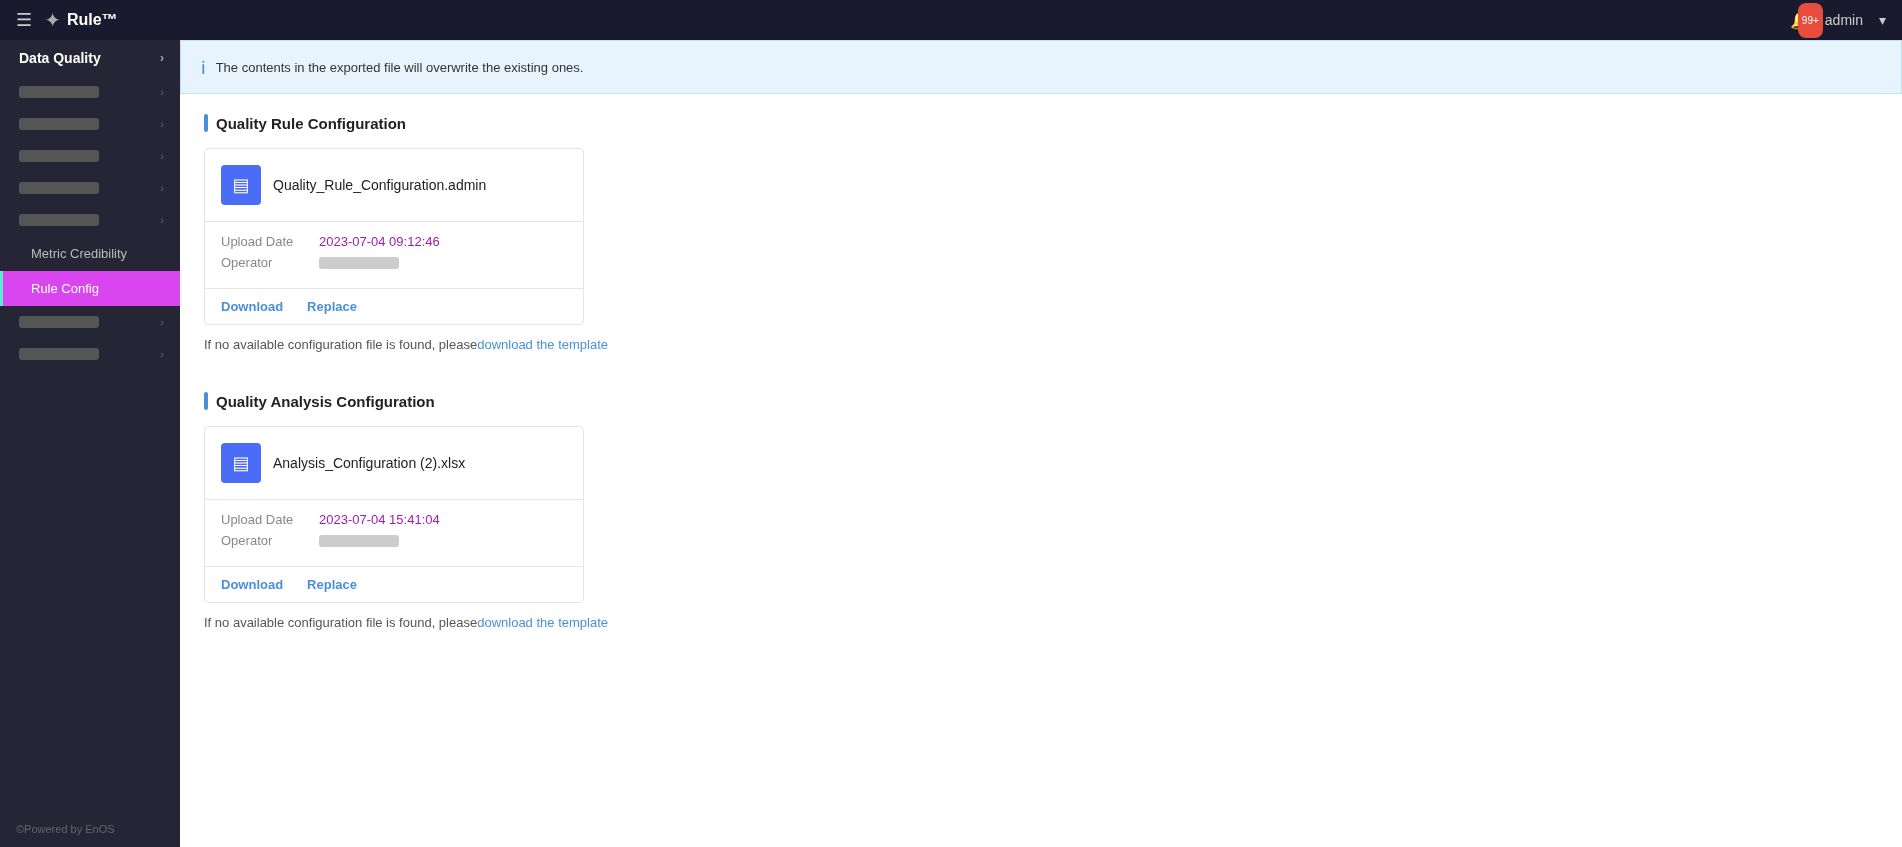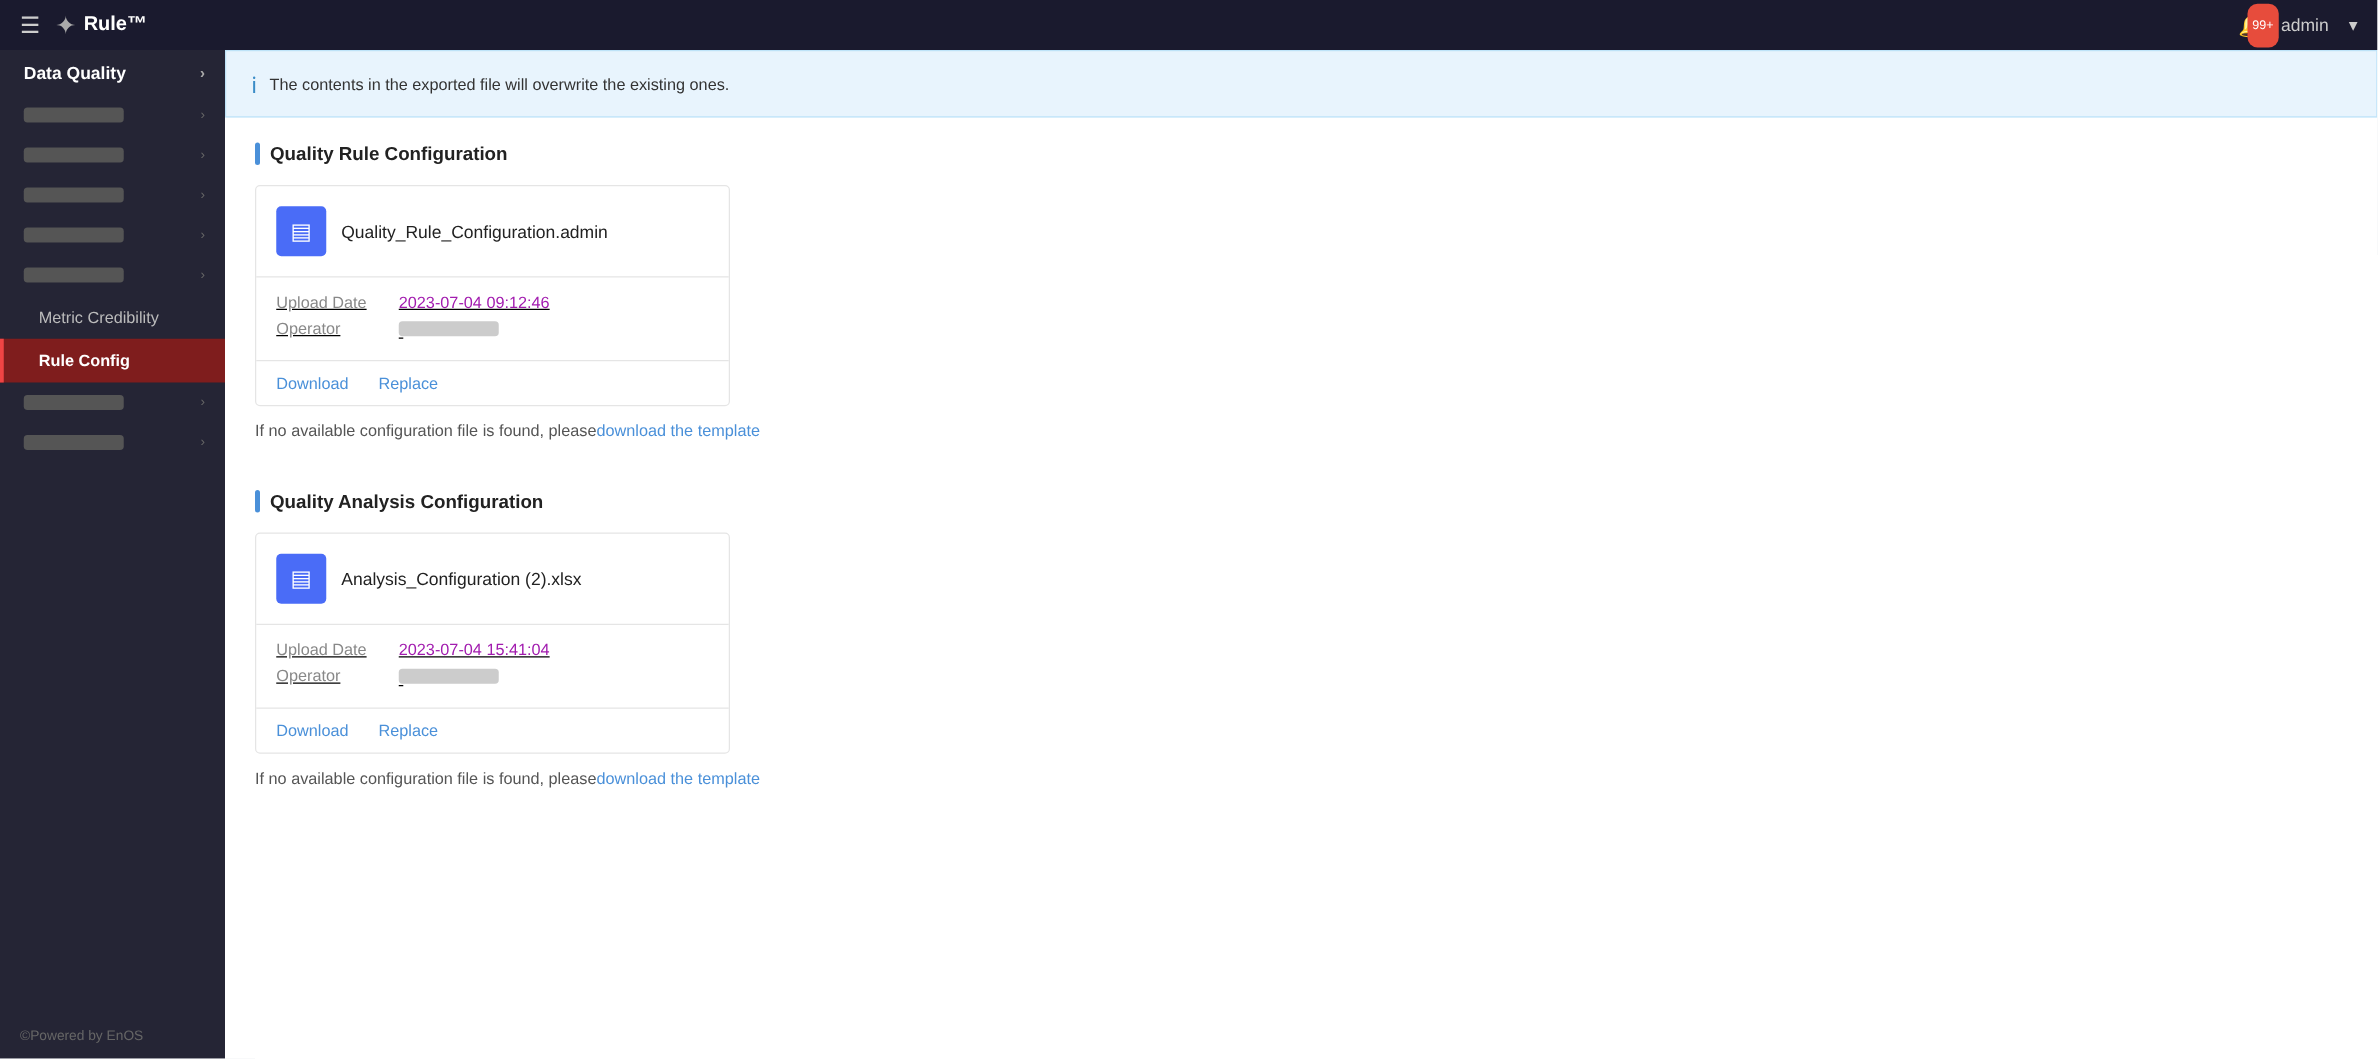--- a/index.html
+++ b/index.html
@@ -47,21 +47,21 @@
       font-size: 13px;
       cursor: pointer;
       display: flex;
       align-items: center;
       justify-content: space-between;
       border-left: 3px solid transparent;
       color: #bbb;
     }
     .sidebar-item.section-header { color: #fff; font-weight: 700; font-size: 14px; }
     .sidebar-item.section-header .chevron { color: #aaa; font-size: 12px; }
-    .sidebar-item.active { color: #fff; border-left: 3px solid #ef4444; background: #7f1d1d; font-weight: bold; }
+    .sidebar-item.active { color: #fff; border-left: 3px solid #5eead4; background: #d946ef; }
     .sidebar-item.sub-item { padding-left: 28px; font-size: 13px; }
     .sidebar-item .blurred-text {
       background: #555; border-radius: 3px; color: transparent;
       font-size: 12px; min-width: 80px; height: 12px; display: inline-block;
     }
     .sidebar-footer {
       margin-top: auto;
       padding: 12px 16px;
       font-size: 11px;
       color: #666;
@@ -123,21 +123,21 @@
     }
     .file-icon {
       width: 40px; height: 40px;
       background: #4a6cf7;
       border-radius: 4px;
       display: flex; align-items: center; justify-content: center;
       color: #fff; font-size: 18px;
     }
     .file-name { font-size: 14px; color: #222; font-weight: 500; }
 
-    .file-card-meta { padding: 12px 16px; border-bottom: 1px solid #e5e5e5; text-decoration: underline; }
+    .file-card-meta { padding: 12px 16px; border-bottom: 1px solid #e5e5e5; }
     .meta-row { display: flex; align-items: center; gap: 8px; font-size: 13px; color: #555; margin-bottom: 6px; }
     .meta-label { color: #888; min-width: 90px; }
     .meta-value { color: #a21caf; }
     .meta-blurred {
       display: inline-block;
       background: #ccc; border-radius: 3px;
       width: 80px; height: 12px; color: transparent;
     }
 
     .file-card-actions {
@@ -146,20 +146,21 @@
       gap: 24px;
     }
     .action-link {
       color: #4a90d9;
       font-size: 13px;
       cursor: pointer;
       text-decoration: none;
       background: none;
       border: none;
       padding: 0;
+      font-weight: bold;
     }
 
     .no-config-text { font-size: 13px; color: #555; margin-top: 4px; }
     .no-config-text a { color: #4a90d9; text-decoration: none; cursor: pointer; }
   </style>
 </head>
 <body>
 
 <div class="topbar">
   <div class="topbar-left">

